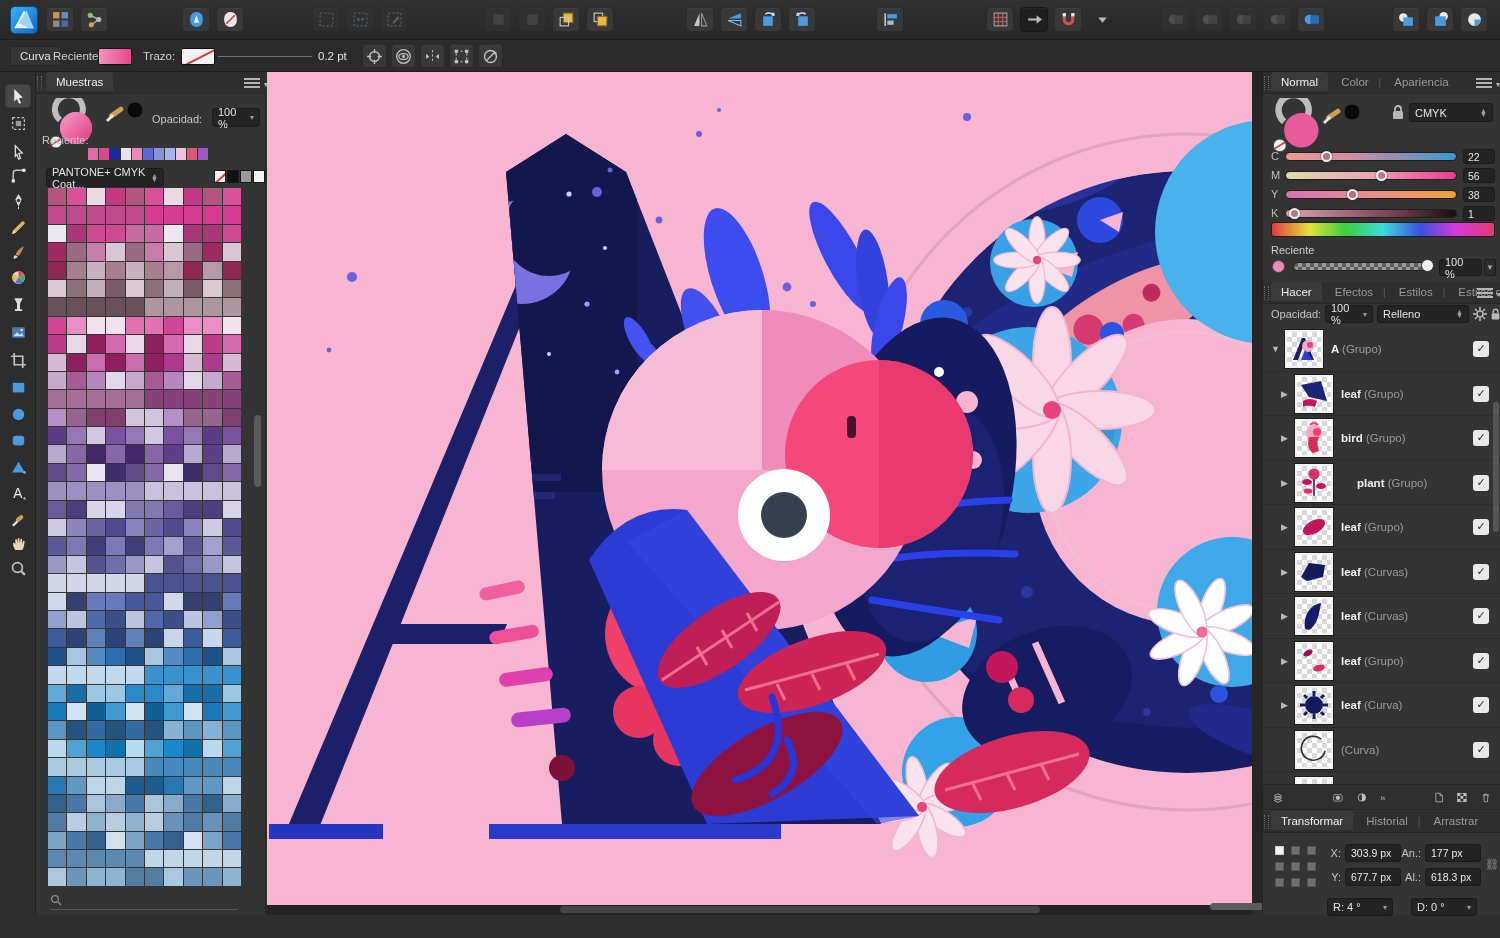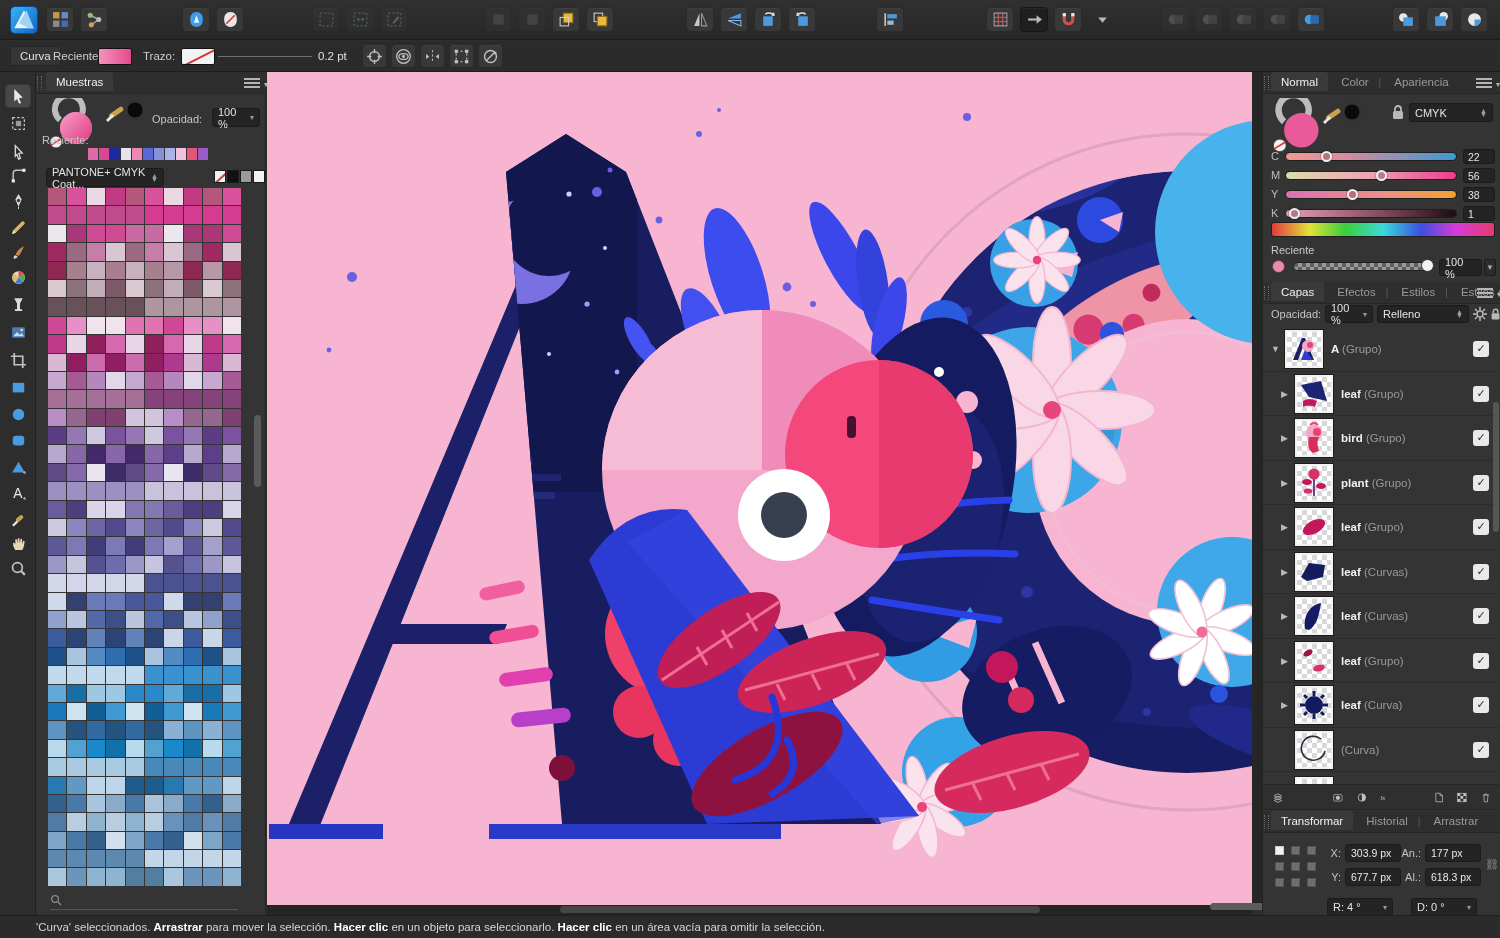--- a/index.html
+++ b/index.html
@@ -1326,21 +1326,21 @@
     <span id="op-dot"></span>
     <div id="op-track" class="checker"></div>
     <div id="op-knob"></div>
     <div id="op-dd" class="dropdown">
         <span>100 %</span>
       </div>
     <div id="op-car">▼</div>
 
     <div class="ptabs" style="position:absolute;left:0;top:210px;width:238px">
       <span class="grip"></span>
-      <span class="tab active">Capas</span>
+      <span class="tab active">Hacer</span>
       <span class="tab">Efectos</span><span class="sep-dim">|</span>
       <span class="tab">Estilos</span><span class="sep-dim">|</span>
       <span class="tab">Estilos de texto</span>
       <span class="burger" style="right:8px;top:6px;position:absolute">
           <i></i>
           <i></i>
           <i></i>
         </span>
     </div>
     <div id="layers-ctl">
@@ -1413,21 +1413,21 @@
           <span class="ltri" style="left:18px">▶</span>
           <span class="lthumb" style="left:32px">
             <svg viewBox="0 0 34 34">
               <line x1="17" y1="10" x2="17" y2="30" stroke="#7a3a8e" stroke-width="2"></line>
               <circle cx="17" cy="8" r="5.6" fill="#d6336c"></circle>
               <ellipse cx="10" cy="16" rx="5" ry="3" fill="#c2185b"></ellipse>
               <ellipse cx="24" cy="20" rx="5" ry="3" fill="#c2185b"></ellipse>
               <ellipse cx="11" cy="25" rx="4.4" ry="2.6" fill="#d6336c"></ellipse>
             </svg>
           </span>
-          <span class="lname" style="left:78px">plant <span>(Grupo)</span></span>
+          <span class="lname" style="left:94px">plant <span>(Grupo)</span></span>
           <span class="lcheck">✓</span>
         </div>
         <div class="lrow">
           <span class="ltri" style="left:18px">▶</span>
           <span class="lthumb" style="left:32px">
             <svg viewBox="0 0 34 34">
               <ellipse cx="17" cy="17" rx="12" ry="6.4" fill="#c2185b" transform="rotate(-28 17 17)"></ellipse>
             </svg>
           </span>
           <span class="lname" style="left:78px">leaf <span>(Grupo)</span></span>
@@ -1555,14 +1555,13 @@
             <span class="car">▾</span>
           </div>
           <div class="tf-dd dropdown" style="left: 148px; top: 62px; position: absolute;">
             <span>D: 0 °</span>
             <span class="car">▾</span>
           </div>
         </div>
     </div>
   </div>
 
-  <div id="status"><span>'Curva' seleccionados. </span><b>Arrastrar</b><span> para mover la selección. </span><b>Hacer clic</b><span> en un objeto para seleccionarlo. </span><b>Hacer clic</b><span> en un área vacía para omitir la selección.</span></div>
 </div>
 
 </body></html>

